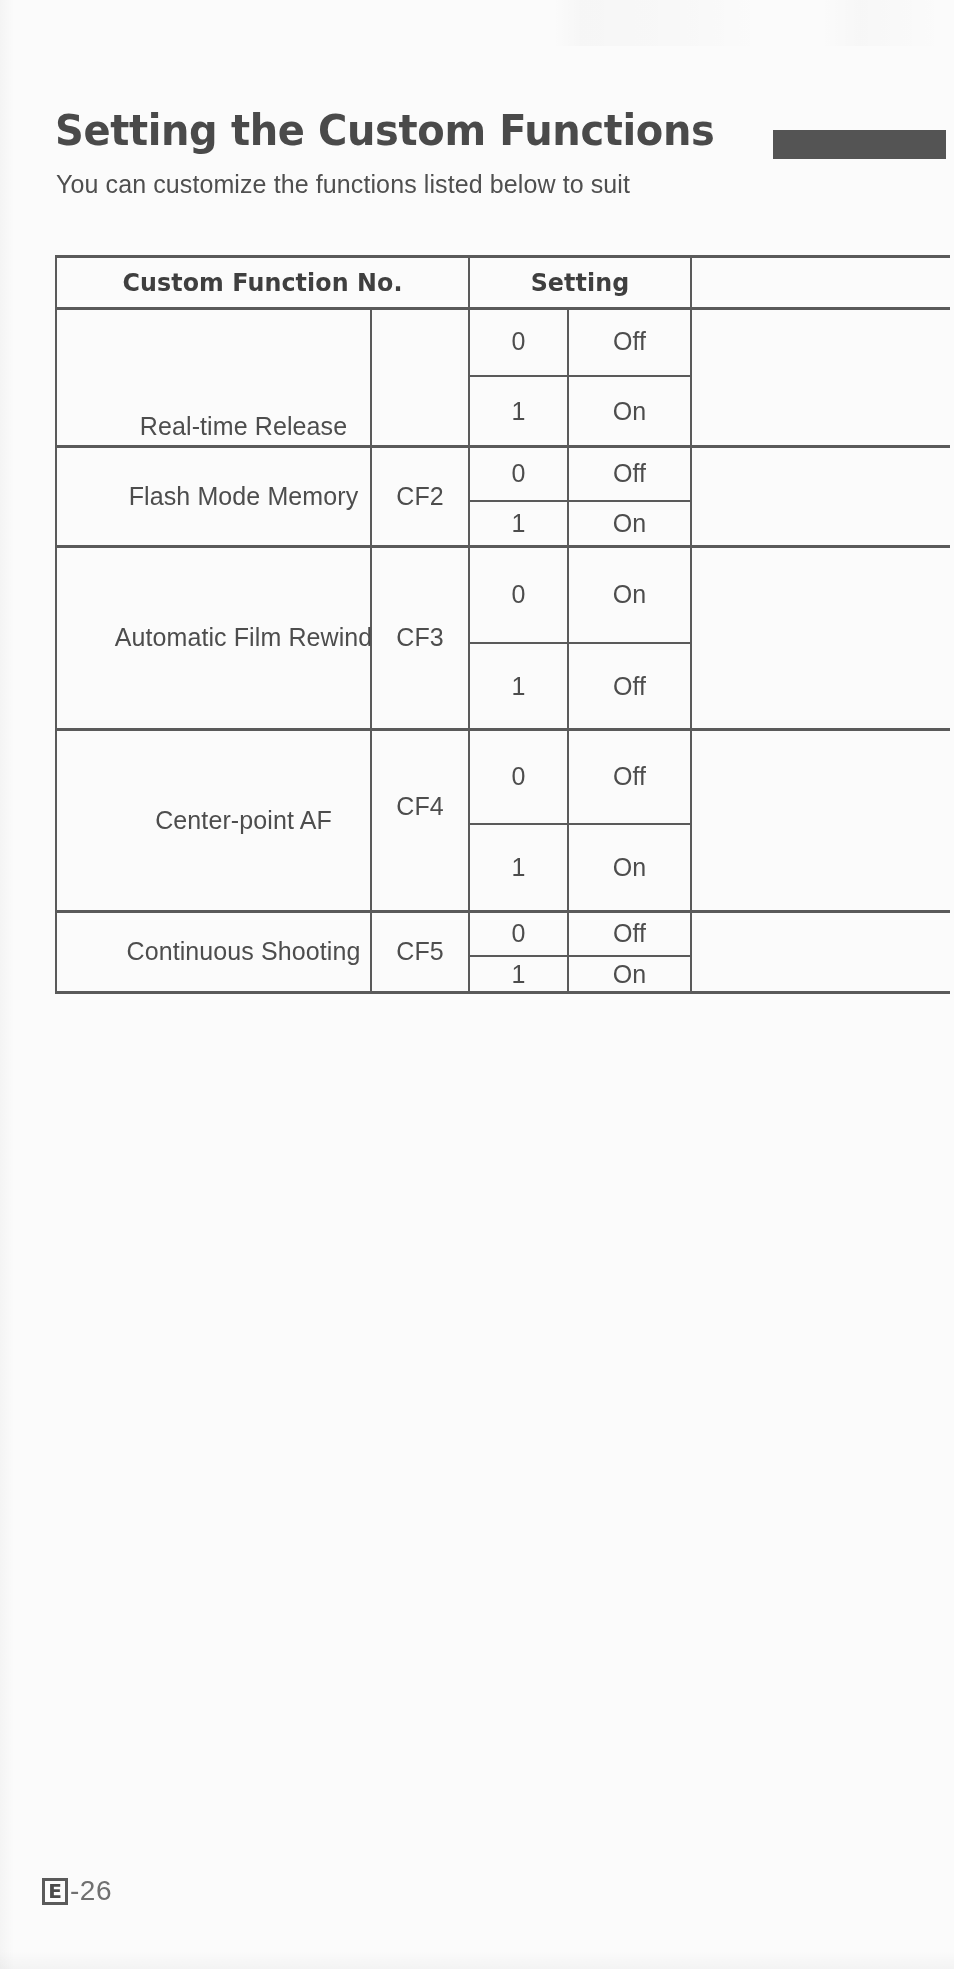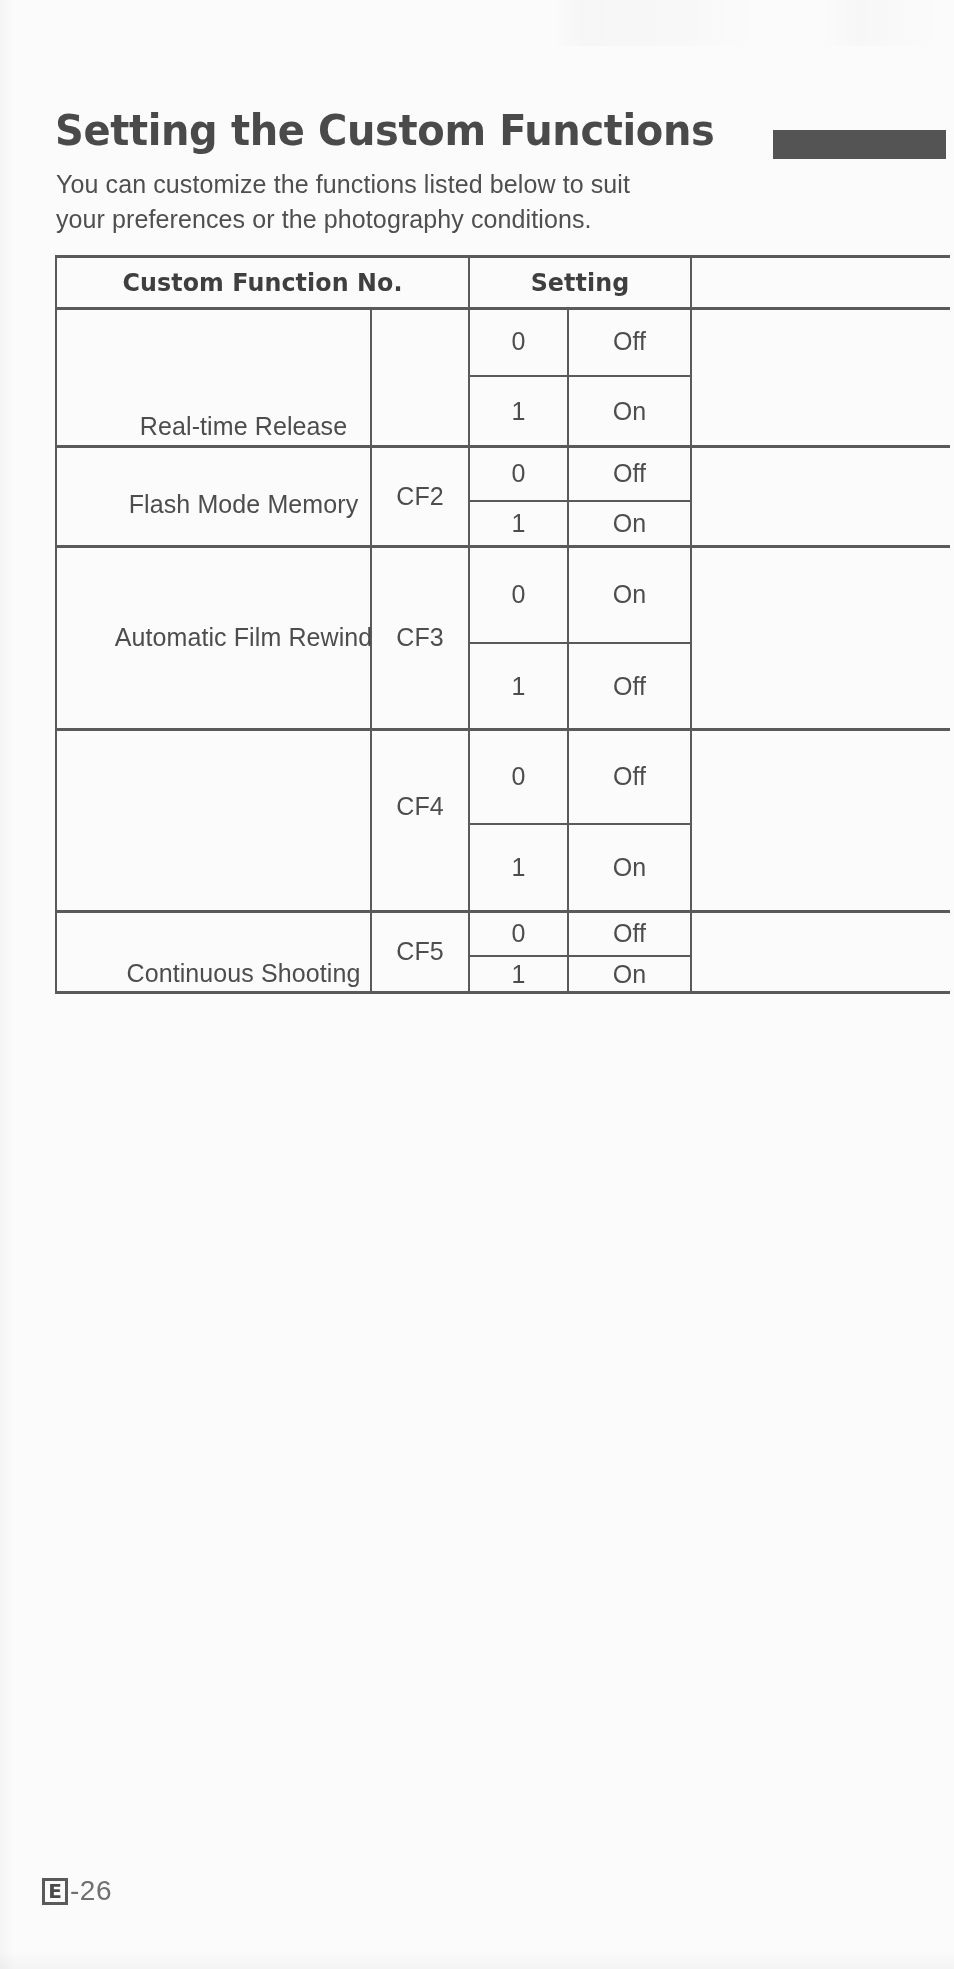--- a/index.html
+++ b/index.html
@@ -93,21 +93,20 @@
 
 <div class="page">
 
   <div class="head-row">
     <div class="title">Setting the Custom Functions</div>
     <div class="title-bar"></div>
   </div>
 
   <div class="intro">
     <div>You can customize the functions listed below to suit</div>
-    <div>your preferences or the photography conditions.</div>
   </div>
 
   <div class="table-wrap">
 
     <div class="rule h thick" style="left:0px;top:0px;width:895px;"></div>
 
     <div class="rule h thick" style="left:0px;top:52px;width:895px;"></div>
 
     <div class="rule h thick" style="left:0px;top:190px;width:895px;"></div>
     <div class="rule h thick" style="left:0px;top:290px;width:895px;"></div>
@@ -129,41 +128,42 @@
 
     <div class="cell hdr" style="left:2px;top:2px;width:411px;height:50px;">Custom Function No.</div>
     <div class="cell hdr" style="left:415px;top:2px;width:220px;height:50px;">Setting</div>
 
     <div class="cell fn" style="left:2px;top:52px;width:313px;height:238px;">Real-time Release</div>
     <div class="cell num" style="left:415px;top:52px;width:97px;height:68px;">0</div>
     <div class="cell" style="left:514px;top:52px;width:121px;height:68px;">Off</div>
     <div class="cell num" style="left:415px;top:122px;width:97px;height:68px;">1</div>
     <div class="cell" style="left:514px;top:122px;width:121px;height:68px;">On</div>
 
-    <div class="cell fn" style="left:2px;top:200px;width:313px;height:98px;">Flash Mode Memory</div>
+    <div class="cell fn" style="left:2px;top:192px;width:313px;height:98px;">Flash Mode Memory</div>
     <div class="cell" style="left:317px;top:192px;width:96px;height:98px;">CF2</div>
     <div class="cell num" style="left:415px;top:192px;width:97px;height:53px;">0</div>
     <div class="cell" style="left:514px;top:192px;width:121px;height:53px;">Off</div>
     <div class="cell num" style="left:415px;top:247px;width:97px;height:43px;">1</div>
     <div class="cell" style="left:514px;top:247px;width:121px;height:43px;">On</div>
 
     <div class="cell fn" style="left:2px;top:292px;width:313px;height:181px;">Automatic Film Rewind</div>
     <div class="cell" style="left:317px;top:292px;width:96px;height:181px;">CF3</div>
     <div class="cell num" style="left:415px;top:292px;width:97px;height:95px;">0</div>
     <div class="cell" style="left:514px;top:292px;width:121px;height:95px;">On</div>
     <div class="cell num" style="left:415px;top:389px;width:97px;height:84px;">1</div>
     <div class="cell" style="left:514px;top:389px;width:121px;height:84px;">Off</div>
 
+    <div class="cell fn" style="left:2px;top:475px;width:313px;height:180px;">Center-point AF</div>
     <div class="cell" style="left:317px;top:461px;width:96px;height:180px;">CF4</div>
     <div class="cell num" style="left:415px;top:475px;width:97px;height:93px;">0</div>
     <div class="cell" style="left:514px;top:475px;width:121px;height:93px;">Off</div>
     <div class="cell num" style="left:415px;top:570px;width:97px;height:85px;">1</div>
     <div class="cell" style="left:514px;top:570px;width:121px;height:85px;">On</div>
 
-    <div class="cell fn" style="left:2px;top:679px;width:313px;height:79px;">Continuous Shooting</div>
+    <div class="cell fn" style="left:2px;top:657px;width:313px;height:79px;">Continuous Shooting</div>
     <div class="cell" style="left:317px;top:657px;width:96px;height:79px;">CF5</div>
     <div class="cell num" style="left:415px;top:657px;width:97px;height:43px;">0</div>
     <div class="cell" style="left:514px;top:657px;width:121px;height:43px;">Off</div>
     <div class="cell num" style="left:415px;top:702px;width:97px;height:34px;">1</div>
     <div class="cell" style="left:514px;top:702px;width:121px;height:34px;">On</div>
 
   </div>
 
   <div class="footer">
     <div class="ebox">E</div>

